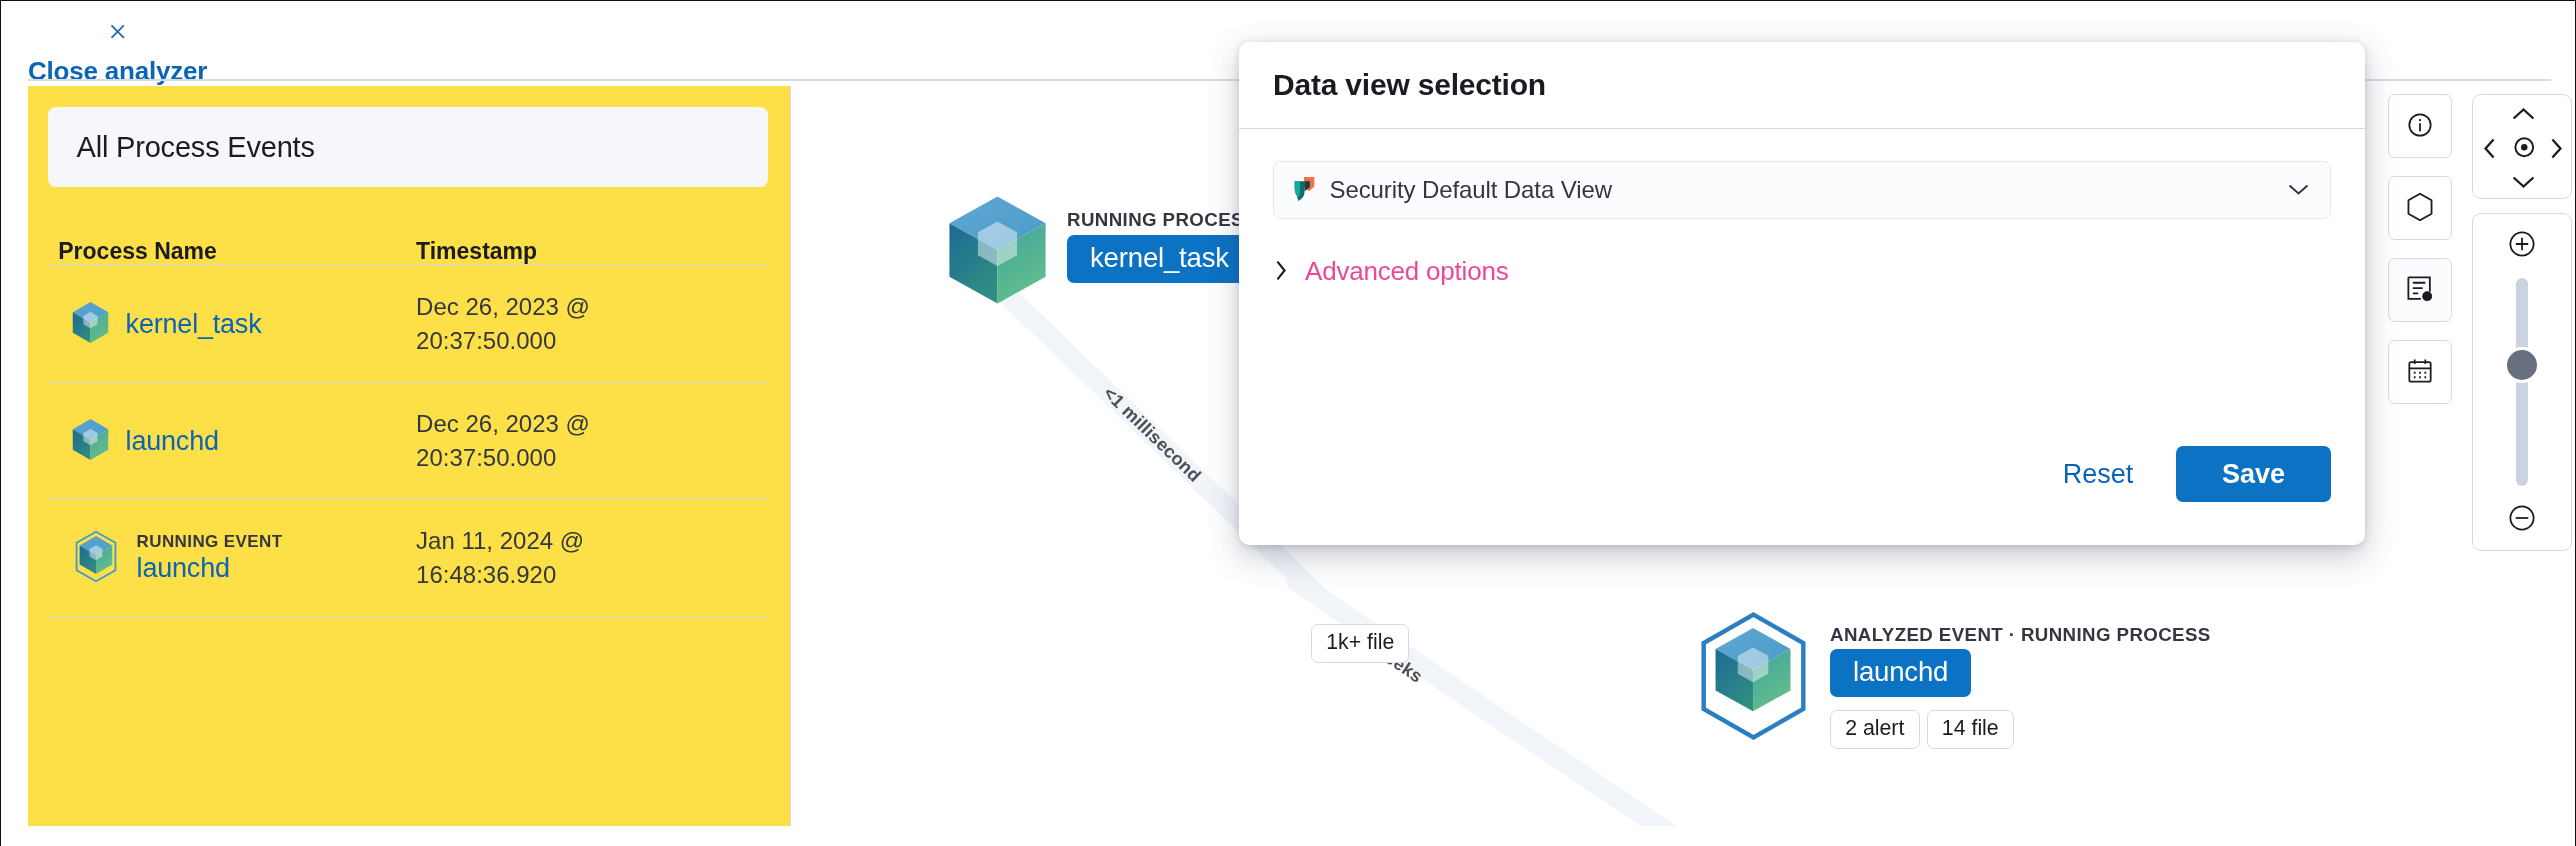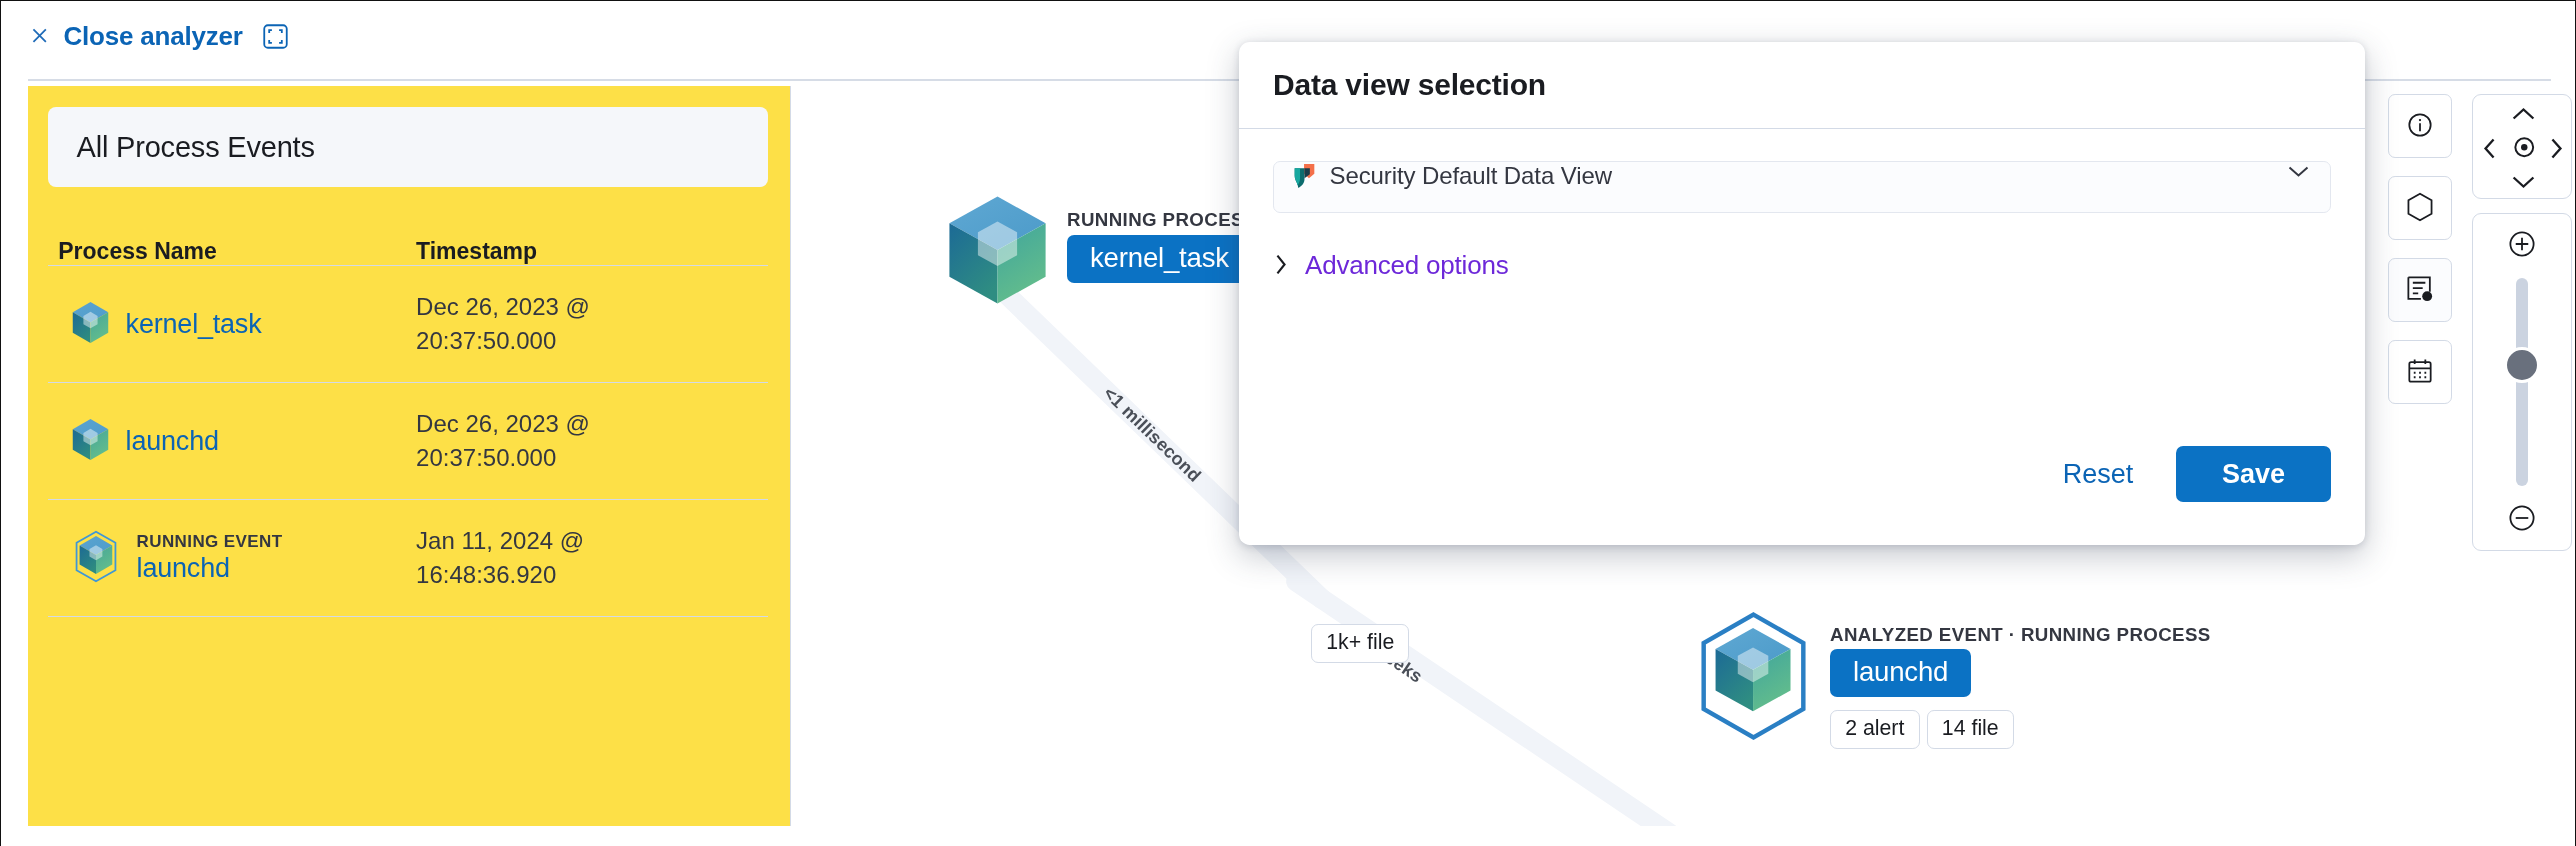--- a/index.html
+++ b/index.html
@@ -8,21 +8,21 @@
     position:relative;width:2576px;height:847px;overflow:hidden;
     background:#ffffff;box-sizing:border-box;
     border:1.8px solid #111111;
   }
   
   .topbar{
     position:absolute;left:0;top:0;width:2576px;height:85px;
     background:#ffffff;box-sizing:border-box;
   }
   .topbar-inner{
-    position:absolute;left:27px;top:19.6px;display:flex;align-items:center;gap:12.5px;
+    position:absolute;left:27px;top:19.6px;display:flex;align-items:center;gap:12.5px;flex-direction:column;
   }
   .close-x{
     width:23px;height:23px;display:flex;align-items:center;justify-content:center;
     color:#1f6bb8;flex:none;
   }
   .close-label{
     font-size:26px;font-weight:700;color:#0b64b5;letter-spacing:-0.2px;cursor:pointer;
   }
   .expand-icon{
     width:27px;height:27px;display:flex;align-items:center;justify-content:center;margin-left:7.1px;
@@ -132,28 +132,28 @@
     box-sizing:border-box;overflow:hidden;
   }
   .modal-head{
     height:87px;border-bottom:1.8px solid #d3dae6;display:flex;align-items:center;
     padding:12px 34px;box-sizing:border-box;
   }
   .modal-title{font-size:30px;font-weight:700;color:#1a1c21;letter-spacing:-0.2px;}
   .modal-body{padding:32px 34px 0;box-sizing:border-box;}
   .field-label{font-size:24px;font-weight:700;color:#1a1c21;margin-bottom:16px;}
   .select{
-    height:52px;border:1.8px solid #e3e7ef;border-radius:7.1px;background:#fbfcfe;
-    display:flex;align-items:flex-start;padding:0 18px;box-sizing:border-box;cursor:pointer;
+    height:58px;border:1.8px solid #e3e7ef;border-radius:7.1px;background:#fbfcfe;
+    display:flex;align-items:center;padding:0 18px;box-sizing:border-box;cursor:pointer;
   }
   .select-val{font-size:24px;color:#343741;margin-left:12.5px;flex:1;letter-spacing:-0.1px;}
   .adv{
     display:flex;align-items:center;gap:16px;margin-top:37px;cursor:pointer;
   }
-  .adv-label{font-size:26px;color:#6d28d9;letter-spacing:-0.2px;}
+  .adv-label{font-size:26px;color:#ec4899;letter-spacing:-0.2px;}
   .modal-foot{
     position:absolute;right:34px;bottom:43px;display:flex;align-items:center;gap:23px;
   }
   .btn-reset{
     font-size:27px;color:#0b64b5;font-weight:400;background:none;border:none;
     cursor:pointer;padding:9px 19.6px;font-family:inherit;
   }
   .btn-save{
     font-size:27px;color:#ffffff;font-weight:700;background:#0b72c4;border:none;border-radius:7.1px;
     padding:12.5px 46px;cursor:pointer;font-family:inherit;text-align:center;

